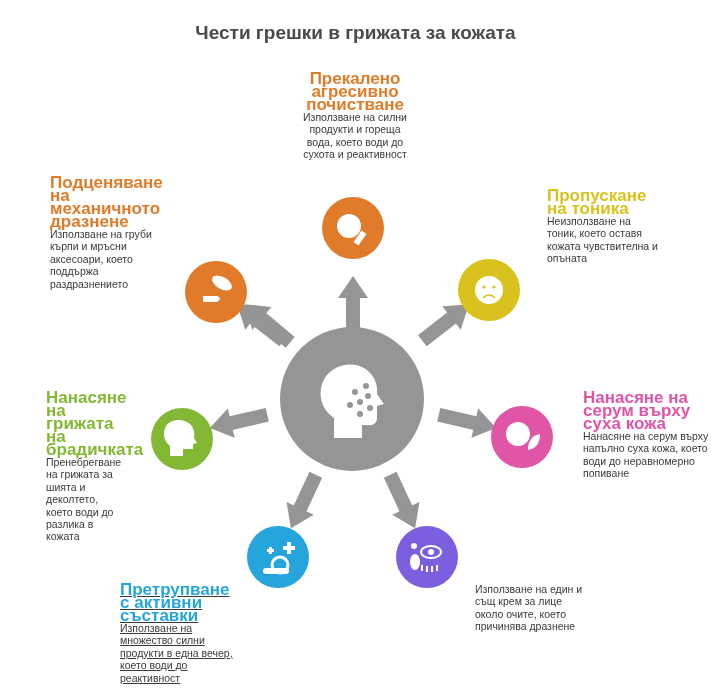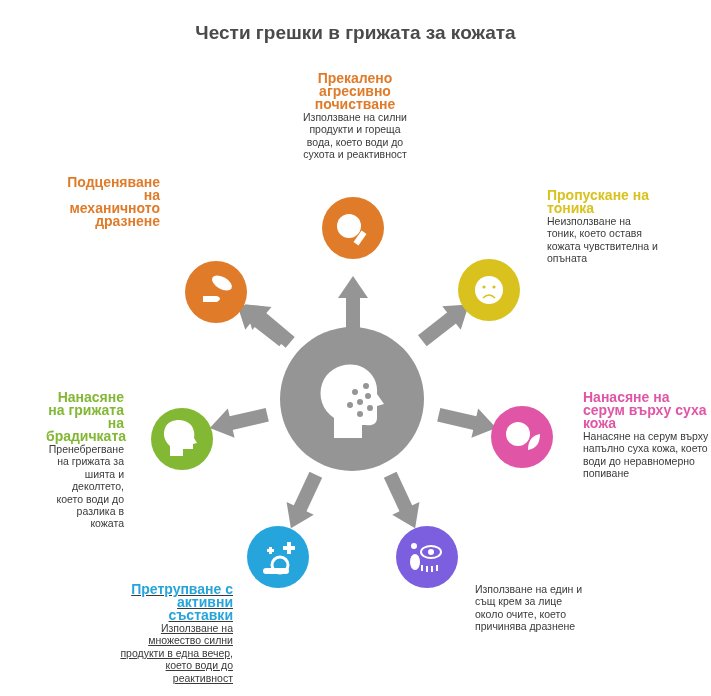--- a/index.html
+++ b/index.html
@@ -1,22 +1,22 @@
 <!DOCTYPE html>
 <html><head>
 <meta charset="utf-8">
 <style>
   html, body { margin:0; padding:0; background:#ffffff; }
   body { width:711px; height:696px; position:relative; overflow:hidden; font-family:"Liberation Sans", sans-serif; }
   .title { position:absolute; left:0; top:22px; width:711px; text-align:center; font-size:19px; font-weight:bold; color:#4a4a4a; }
   svg.diagram { position:absolute; left:0; top:0; }
   .item { position:absolute; font-size:10.5px; line-height:12.4px; color:#3a3a3a; }
-  .item .h { font-weight:bold; font-size:14px; line-height:13px; }
+  .item .h { font-weight:bold; font-size:17px; line-height:13px; }
   .c { text-align:center; }
-  .r { text-align:right; }
+  .r { text-align:left; }
   .l { text-align:left; }
 </style>
 </head>
 <body>
 
 <div class="title">Чести грешки в грижата за кожата</div>
 
 <svg class="diagram" width="711" height="696" viewBox="0 0 711 696">
 
   <g fill="#959595">
@@ -132,13 +132,14 @@
 <div class="item r" style="left:120px; top:583px; width:113px;text-decoration:underline;">
   <div class="h" style="color:#26a5dc">Претрупване с активни съставки</div>
   <div>Използване на множество силни продукти в една вечер, което води до реактивност</div>
 </div>
 <div class="item r" style="left:46px; top:391px; width:78px;">
   <div class="h" style="color:#82b833">Нанасяне на грижата на брадичката</div>
   <div>Пренебрегване на грижата за шията и деколтето, което води до разлика в кожата</div>
 </div>
 <div class="item r" style="left:50px; top:176px; width:110px;">
   <div class="h" style="color:#e07b2a">Подценяване на механичното дразнене</div>
+  <div>Използване на груби кърпи и мръсни аксесоари, което поддържа раздразнението</div>
 </div>
 
 </body></html>

